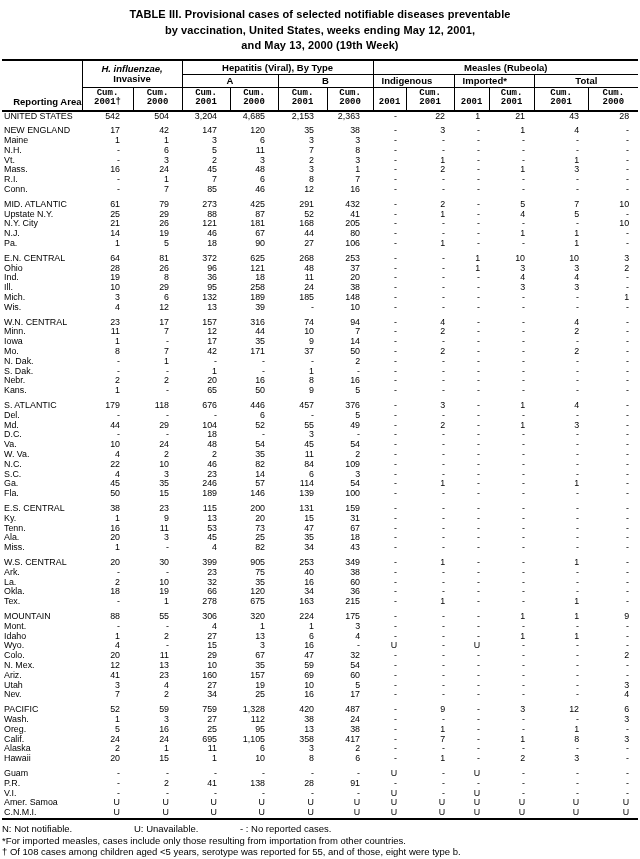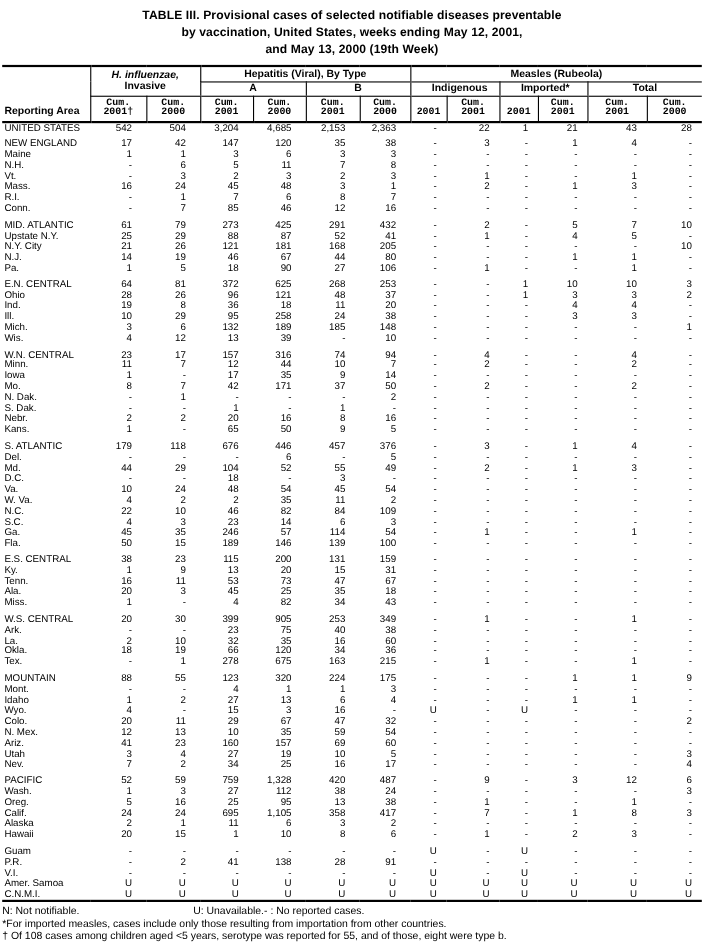--- a/index.html
+++ b/index.html
@@ -9,36 +9,36 @@
   }
   .title { padding-top:7px; text-align:center; font-weight:bold; font-size:11px; line-height:15.5px; letter-spacing:0.1px; }
 
   table { border-collapse:collapse; table-layout:fixed; width:636px; margin:5px 2px 0 2px; border-bottom:2.5px solid #000; }
   col.c-area{width:80px} col.c1{width:51px} col.c2{width:49px} col.c3{width:48px}
   col.c4{width:48px} col.c5{width:49px} col.c6{width:46px} col.c7{width:33px}
   col.c8{width:48px} col.c9{width:35px} col.c10{width:45px} col.c11{width:54px} col.c12{width:50px}
 
   thead th { padding:0; font-weight:bold; font-size:9.5px; }
   tr.h1 th { border-top:2.5px solid #000; }
-  th.area-h { text-align:left; vertical-align:bottom; padding:0 0 3px 2px; border-bottom:2px solid #000; font-size:9.5px; }
+  th.area-h { text-align:right; vertical-align:bottom; padding:0 0 3px 2px; border-bottom:2px solid #000; font-size:9.5px; }
   th.grp { border-left:1px solid #000; border-bottom:1px solid #000; vertical-align:middle; padding:1px 0; }
   th.grp .it { font-style:italic; }
   th.grp .gl { display:block; line-height:10px; }
   tr.h2 th { border-left:1px solid #000; border-bottom:1px solid #000; height:12px; vertical-align:middle; padding:0; }
-  tr.h2 th.sub-left { text-align:left; padding-left:19px; }
+  tr.h2 th.sub-left { text-align:left; padding-left:8px; }
   tr.h3 th { border-left:1px solid #000; border-bottom:2px solid #000; vertical-align:bottom; padding:1px 0 2px 0; }
   tr.h3 .l1, tr.h3 .l2 { display:block; line-height:9.5px; font-size:9px; text-align:center; font-weight:bold;font-family:Liberation Mono, monospace; }
 
   tbody td { font-size:8.9px; line-height:9.8px; padding:0 13px 0 0; text-align:right; white-space:nowrap; overflow:hidden; }
   tbody td.area { text-align:left; padding:0 0 0 2px; }
   tbody td.m { padding-right:9px; }
   tr.spacer td { height:5px; padding:0; line-height:0; font-size:0; }
 
   .legend { display:flex; margin:3px 2px 0 2px; font-size:9.5px; line-height:11px; }
-  .legend .li1 { width:132px; } .legend .li2 { width:106px;text-align:right; }
+  .legend .li1 { width:132px; } .legend .li2 { width:106px; }
   .notes { margin:1px 2px 0 2px; font-size:9.5px; line-height:11.5px; }
 </style>
 </head>
 <body>
 
 <div class="page">
   <div class="title">
     <div>TABLE III. Provisional cases of selected notifiable diseases preventable</div>
     <div>by vaccination, United States, weeks ending May 12, 2001,</div>
     <div>and May 13, 2000 (19th Week)</div>
@@ -855,21 +855,21 @@
           <td class="m">1</td>
           <td class="m">-</td>
         </tr>
         <tr class="spacer">
           <td colspan="13"></td>
         </tr>
         <tr>
           <td class="area">MOUNTAIN</td>
           <td>88</td>
           <td>55</td>
-          <td>123</td>
+          <td>306</td>
           <td>320</td>
           <td>224</td>
           <td>175</td>
           <td class="m">-</td>
           <td class="m">-</td>
           <td class="m">-</td>
           <td class="m">1</td>
           <td class="m">1</td>
           <td class="m">9</td>
         </tr>

